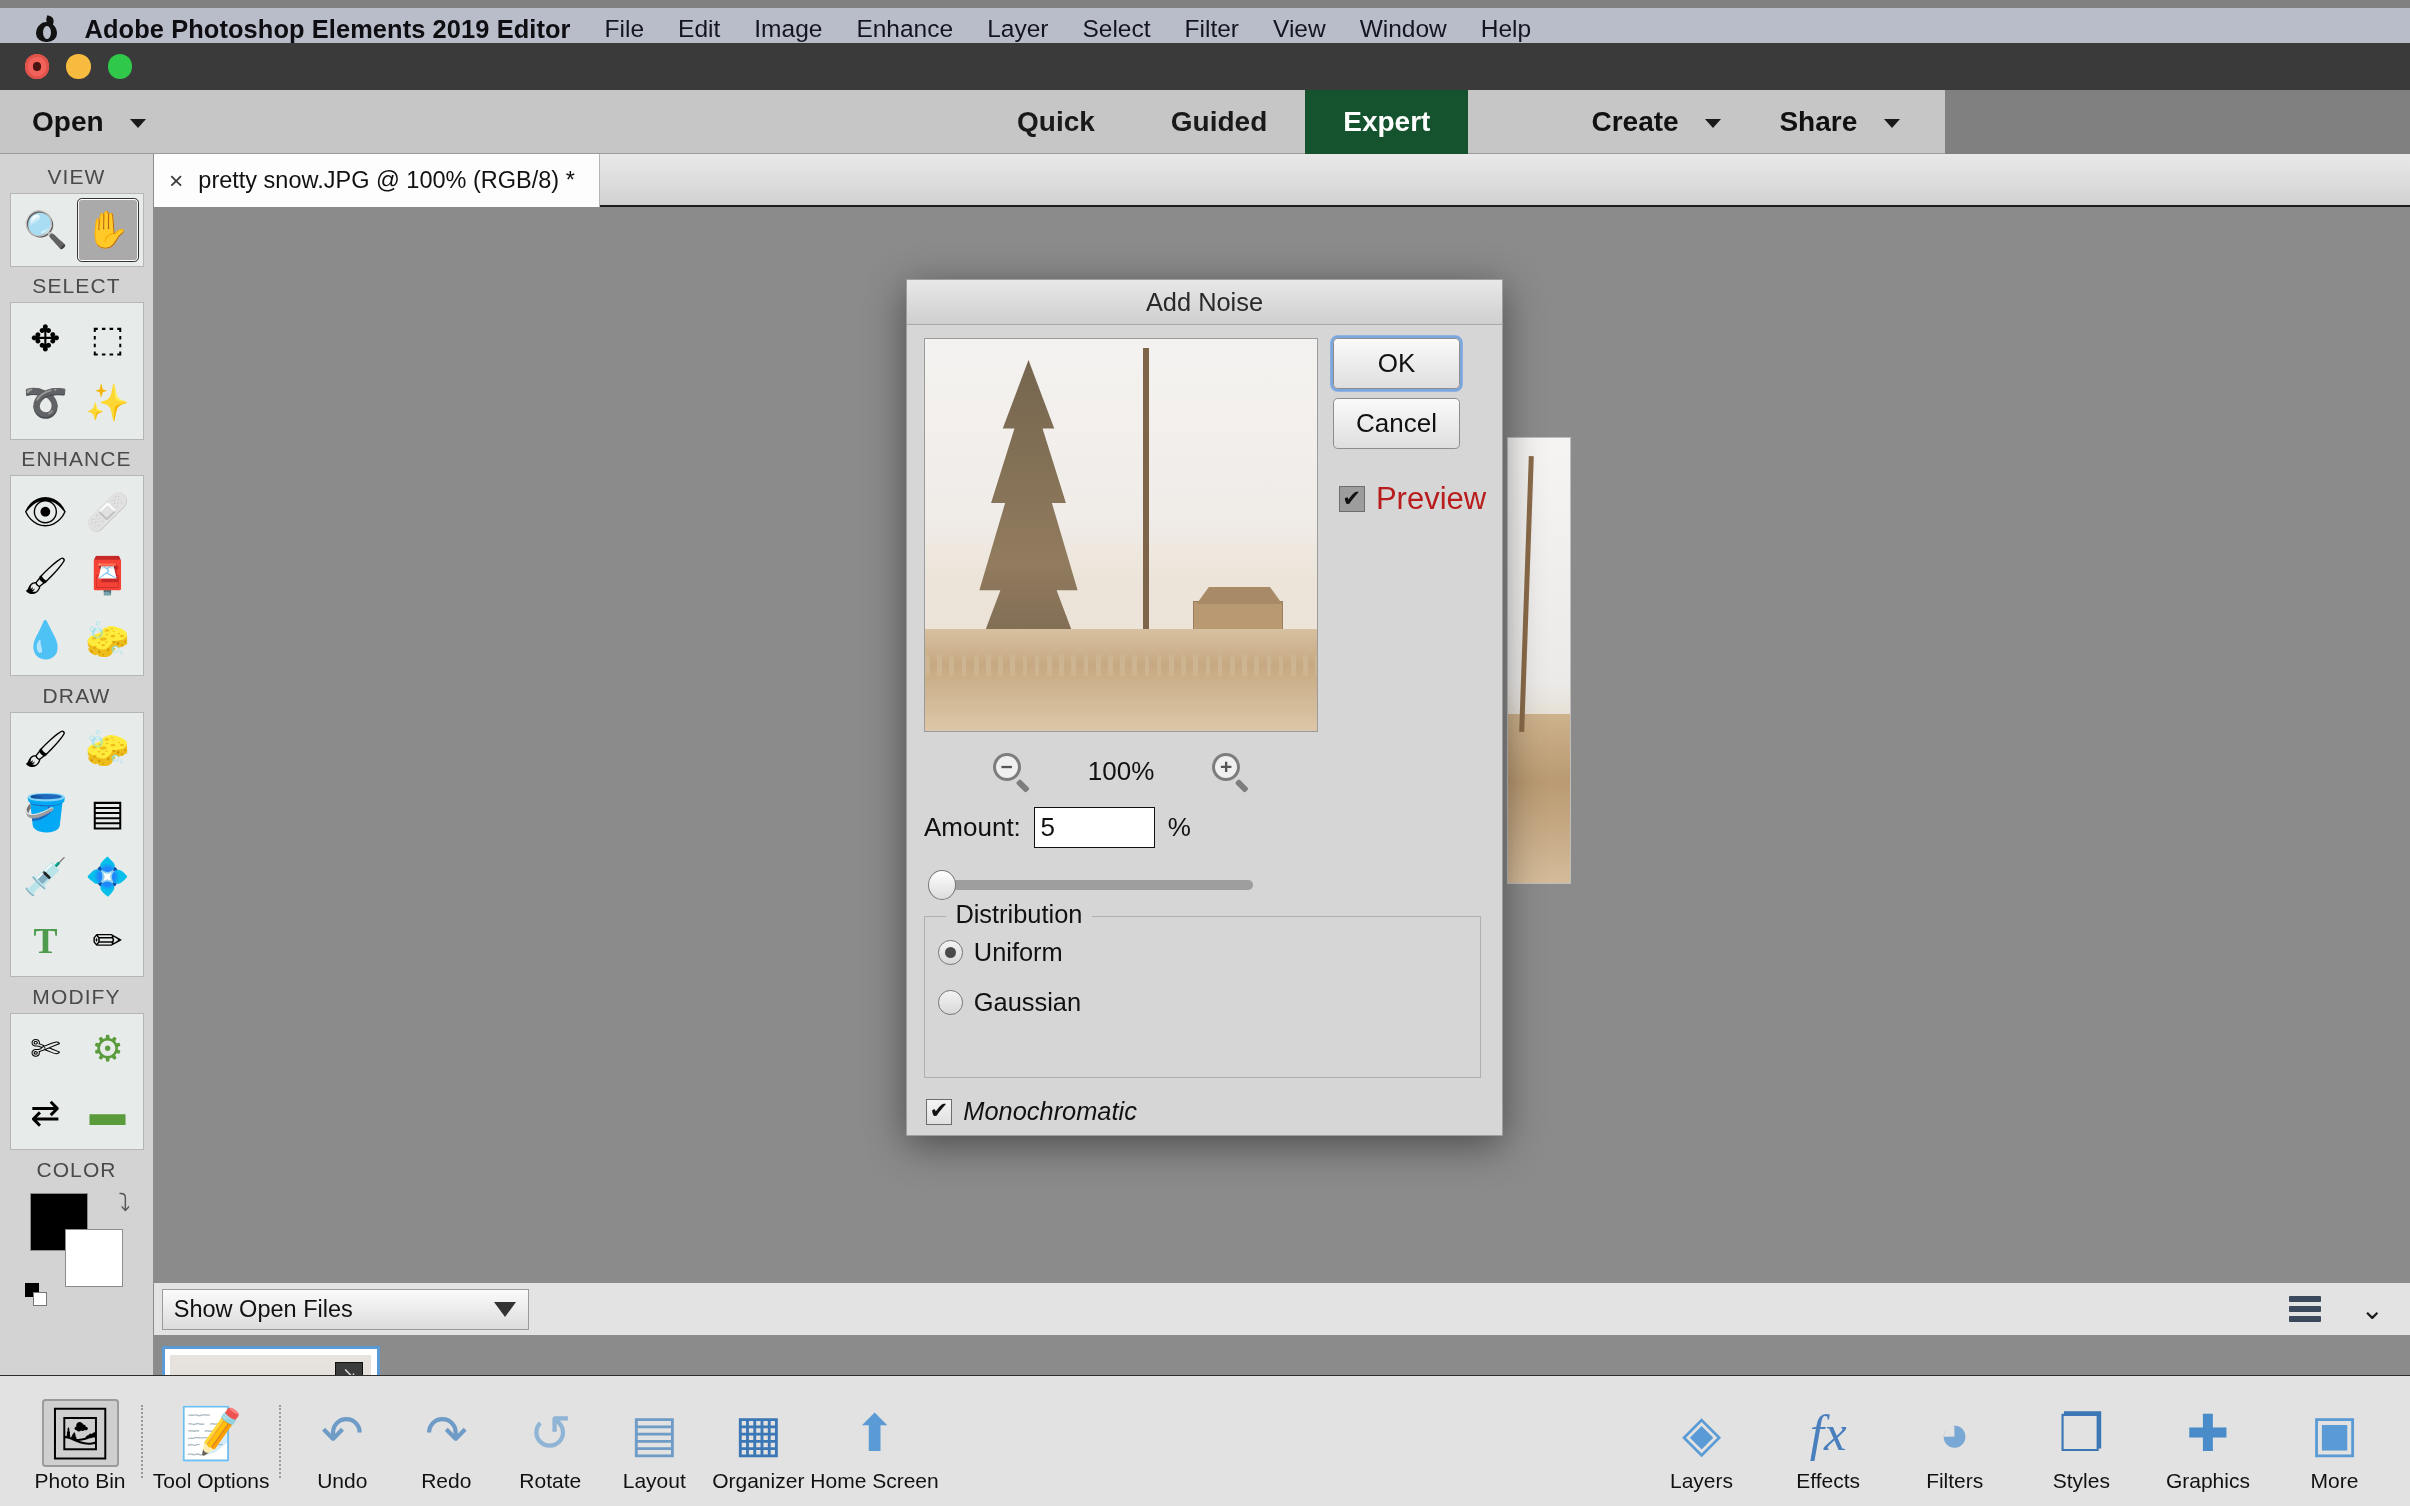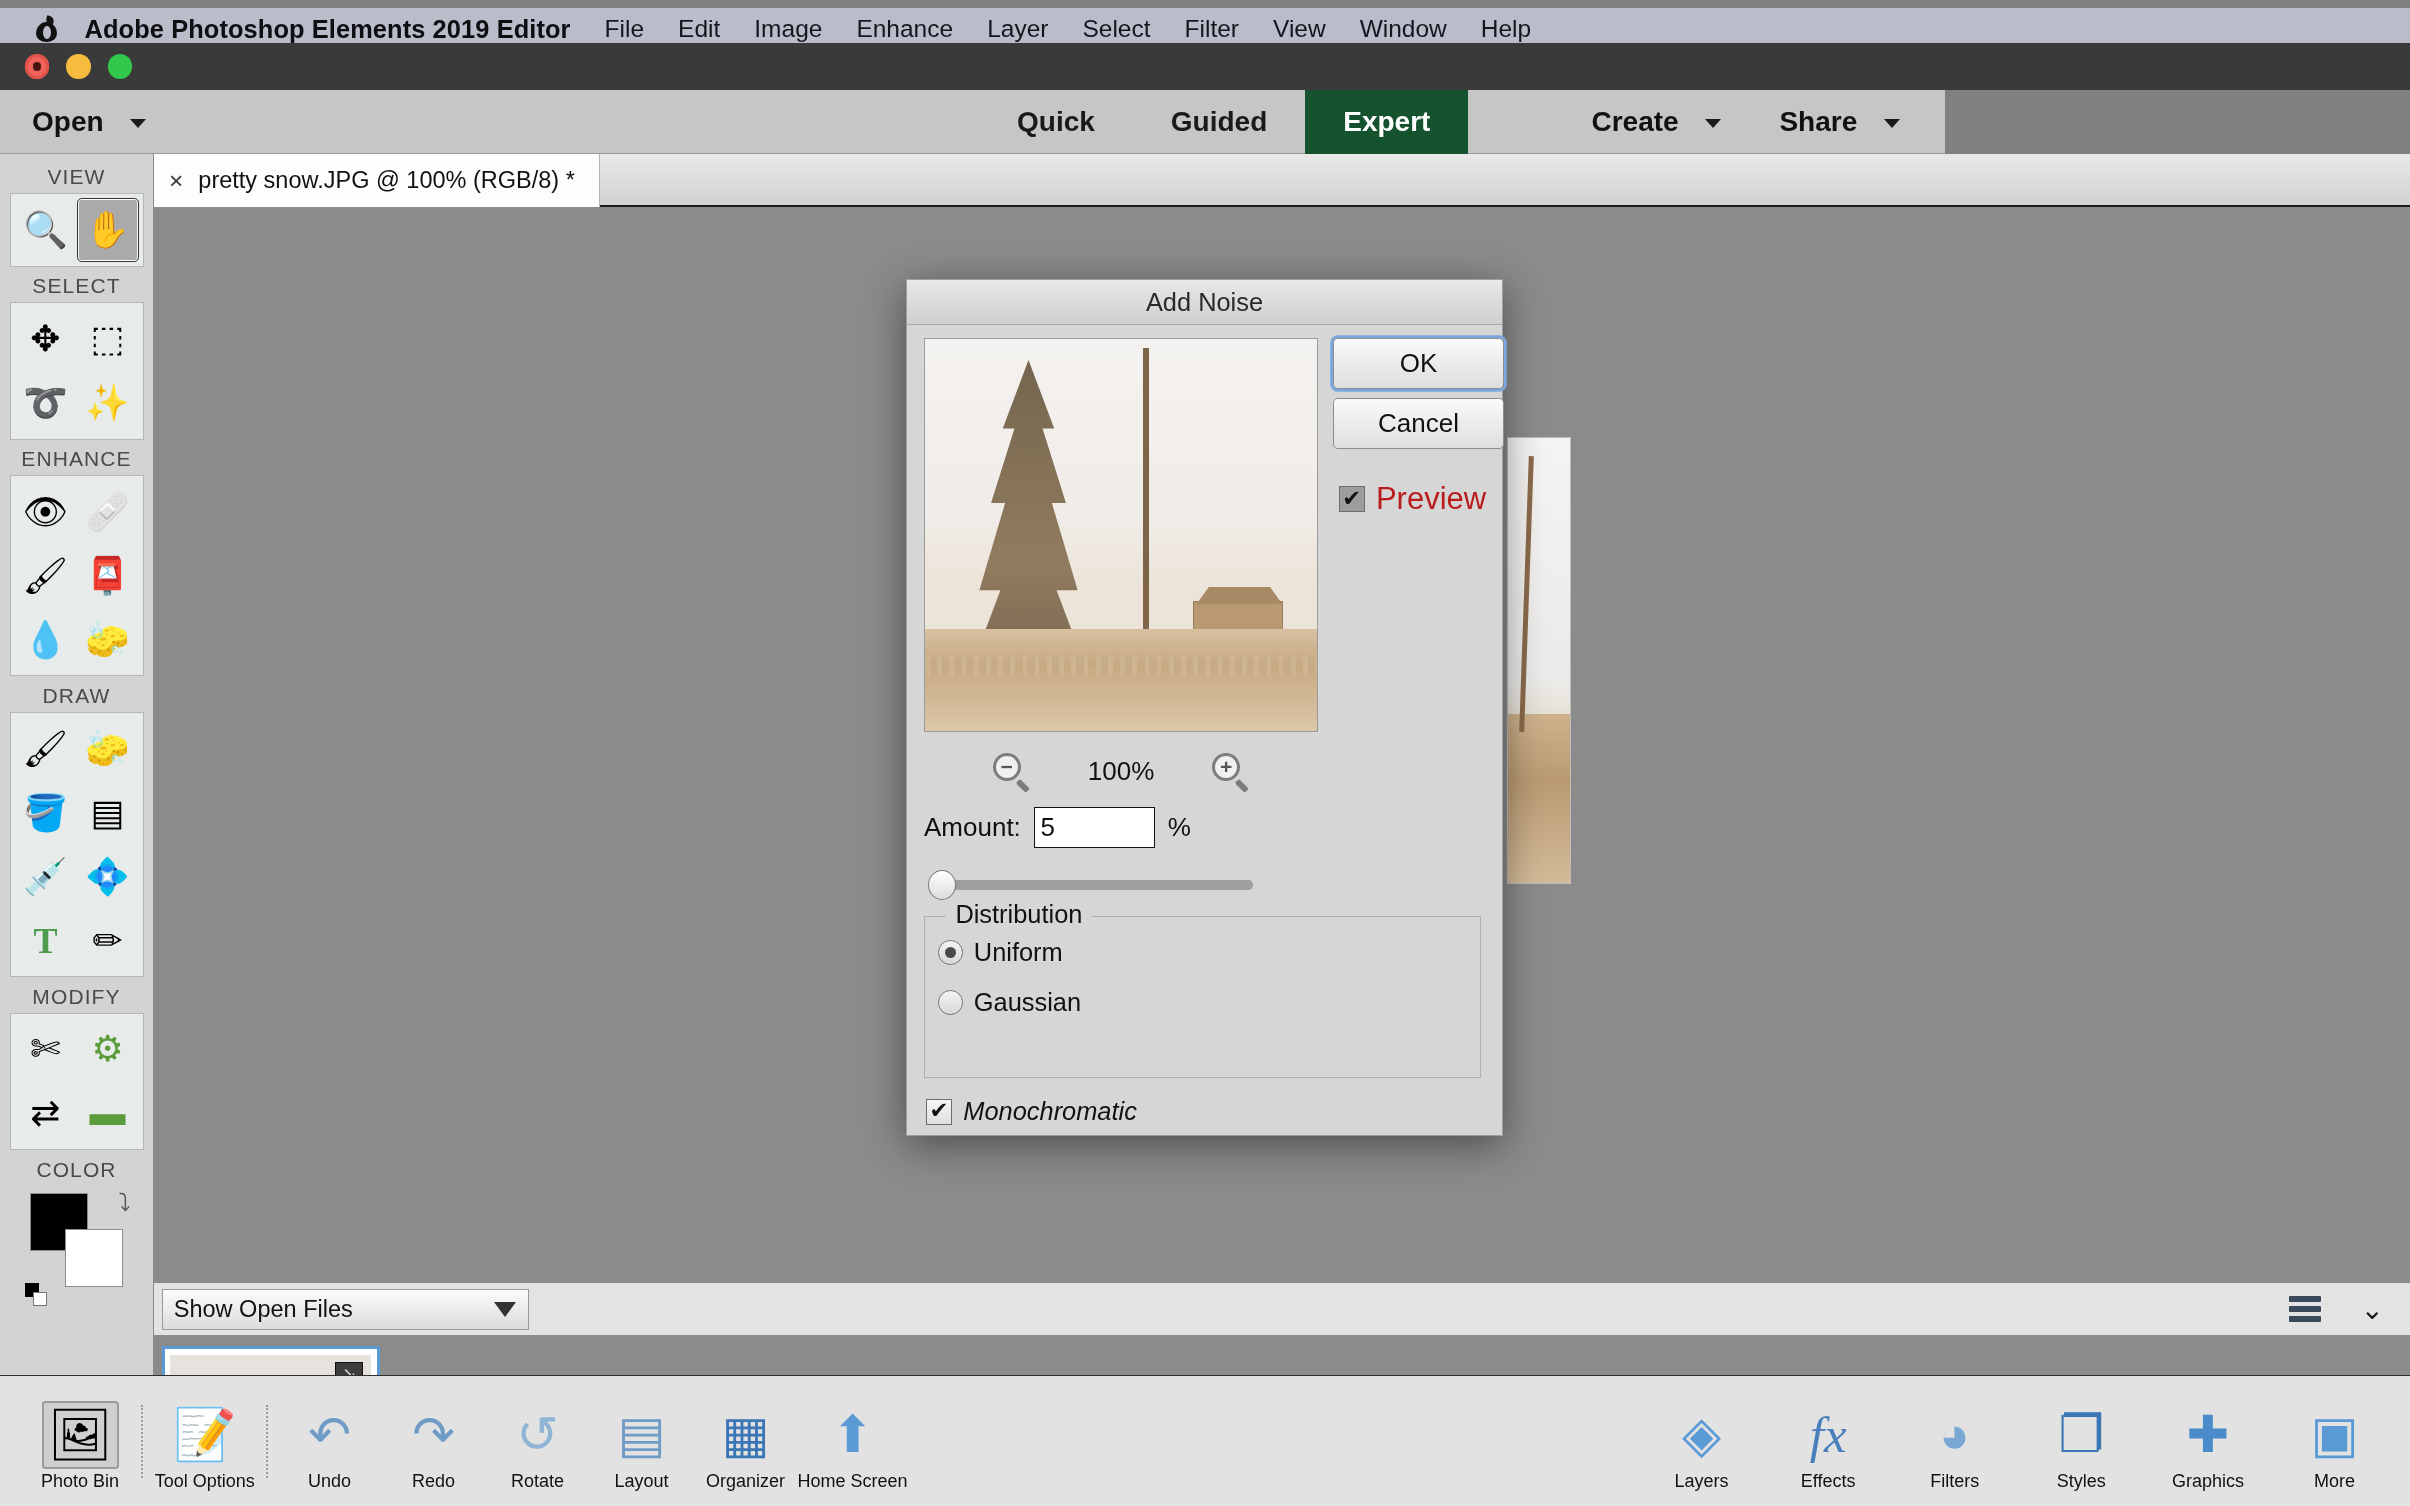--- a/index.html
+++ b/index.html
@@ -192,21 +192,21 @@
     position:absolute; left:0; bottom:0; width:2411px; height: 132px;
     background: #e2e2e2; border-top: 1.9px solid #2e2e2e;
     display:flex; align-items:center;
   }
   .tb-item {
     display:flex; flex-direction:column; align-items:center; justify-content:flex-start;
     padding-top: 9.4px; cursor:pointer; min-width: 104px;
   }
   .tb-item.first { margin-left: 28px; }
   .tb-ico { height: 68px; display:flex; align-items:center; justify-content:center; font-size: 51px; }
-  .tb-label { font-size: 18px; color:#111; margin-top: 1.9px; white-space: nowrap; }
+  .tb-label { font-size: 21px; color:#111; margin-top: 1.9px; white-space: nowrap; }
   .tb-sep { width: 0; border-left: 2.8px dotted #9a9a9a; height: 73px; margin: 0 9.4px; }
   .tb-right { margin-left:auto; display:flex; align-items:center; padding-right: 24.5px; gap: 22.6px; }
   .selbox { box-shadow: inset 0 0 0 1.9px #9a9a9a; background:#cfcfcf; border-radius:3.8px; }
 
   
   .dialog {
     position:absolute; left: 906px; top: 279px; width: 597px; height: 857px;
     background: #d6d6d6; border: 0.9px solid #9e9e9e;
     box-shadow: 0 9.4px 38px rgba(0,0,0,.45);
   }
@@ -238,21 +238,21 @@
   }
   .pv-house::before {
     content:""; position:absolute; left:-5.6px; top:-15px; width: 102px; height: 17px;
     background:#a88a66; clip-path: polygon(8% 100%, 20% 0, 80% 0, 92% 100%);
   }
   .pv-fence { position:absolute; left:0; right:0; bottom: 55px; height: 21px;
     background: repeating-linear-gradient(90deg, #cdb592 0 4.7px, transparent 4.7px 12.2px); }
 
   .dlg-buttons { position:absolute; left: 426px; top: 13px; width: 154px; }
   .dbtn {
-    width: 171px; height: 51px; display:flex; align-items:center; justify-content:center;
+    width: 127px; height: 51px; display:flex; align-items:center; justify-content:center;
     font-size: 26px; color:#111; cursor:pointer;
     background: linear-gradient(#fafafa, #dedede); border:0.9px solid #8d8d8d; border-radius: 4.7px;
   }
   .dbtn.primary { box-shadow: 0 0 0 2.8px #7aa7e0; margin-bottom: 9.4px; }
   .dbtn.secondary { margin-top: 9.4px; }
   .pv-check-row { display:flex; align-items:center; gap: 11.3px; margin-top: 32px; padding-left: 5.6px; cursor:pointer; }
   .chk {
     width: 26px; height: 26px; background: linear-gradient(#f5f5f5,#e0e0e0);
     border: 1.9px solid #6d6d6d; display:flex; align-items:center; justify-content:center;
     font-size: 22.6px; color:#111; line-height:1;

